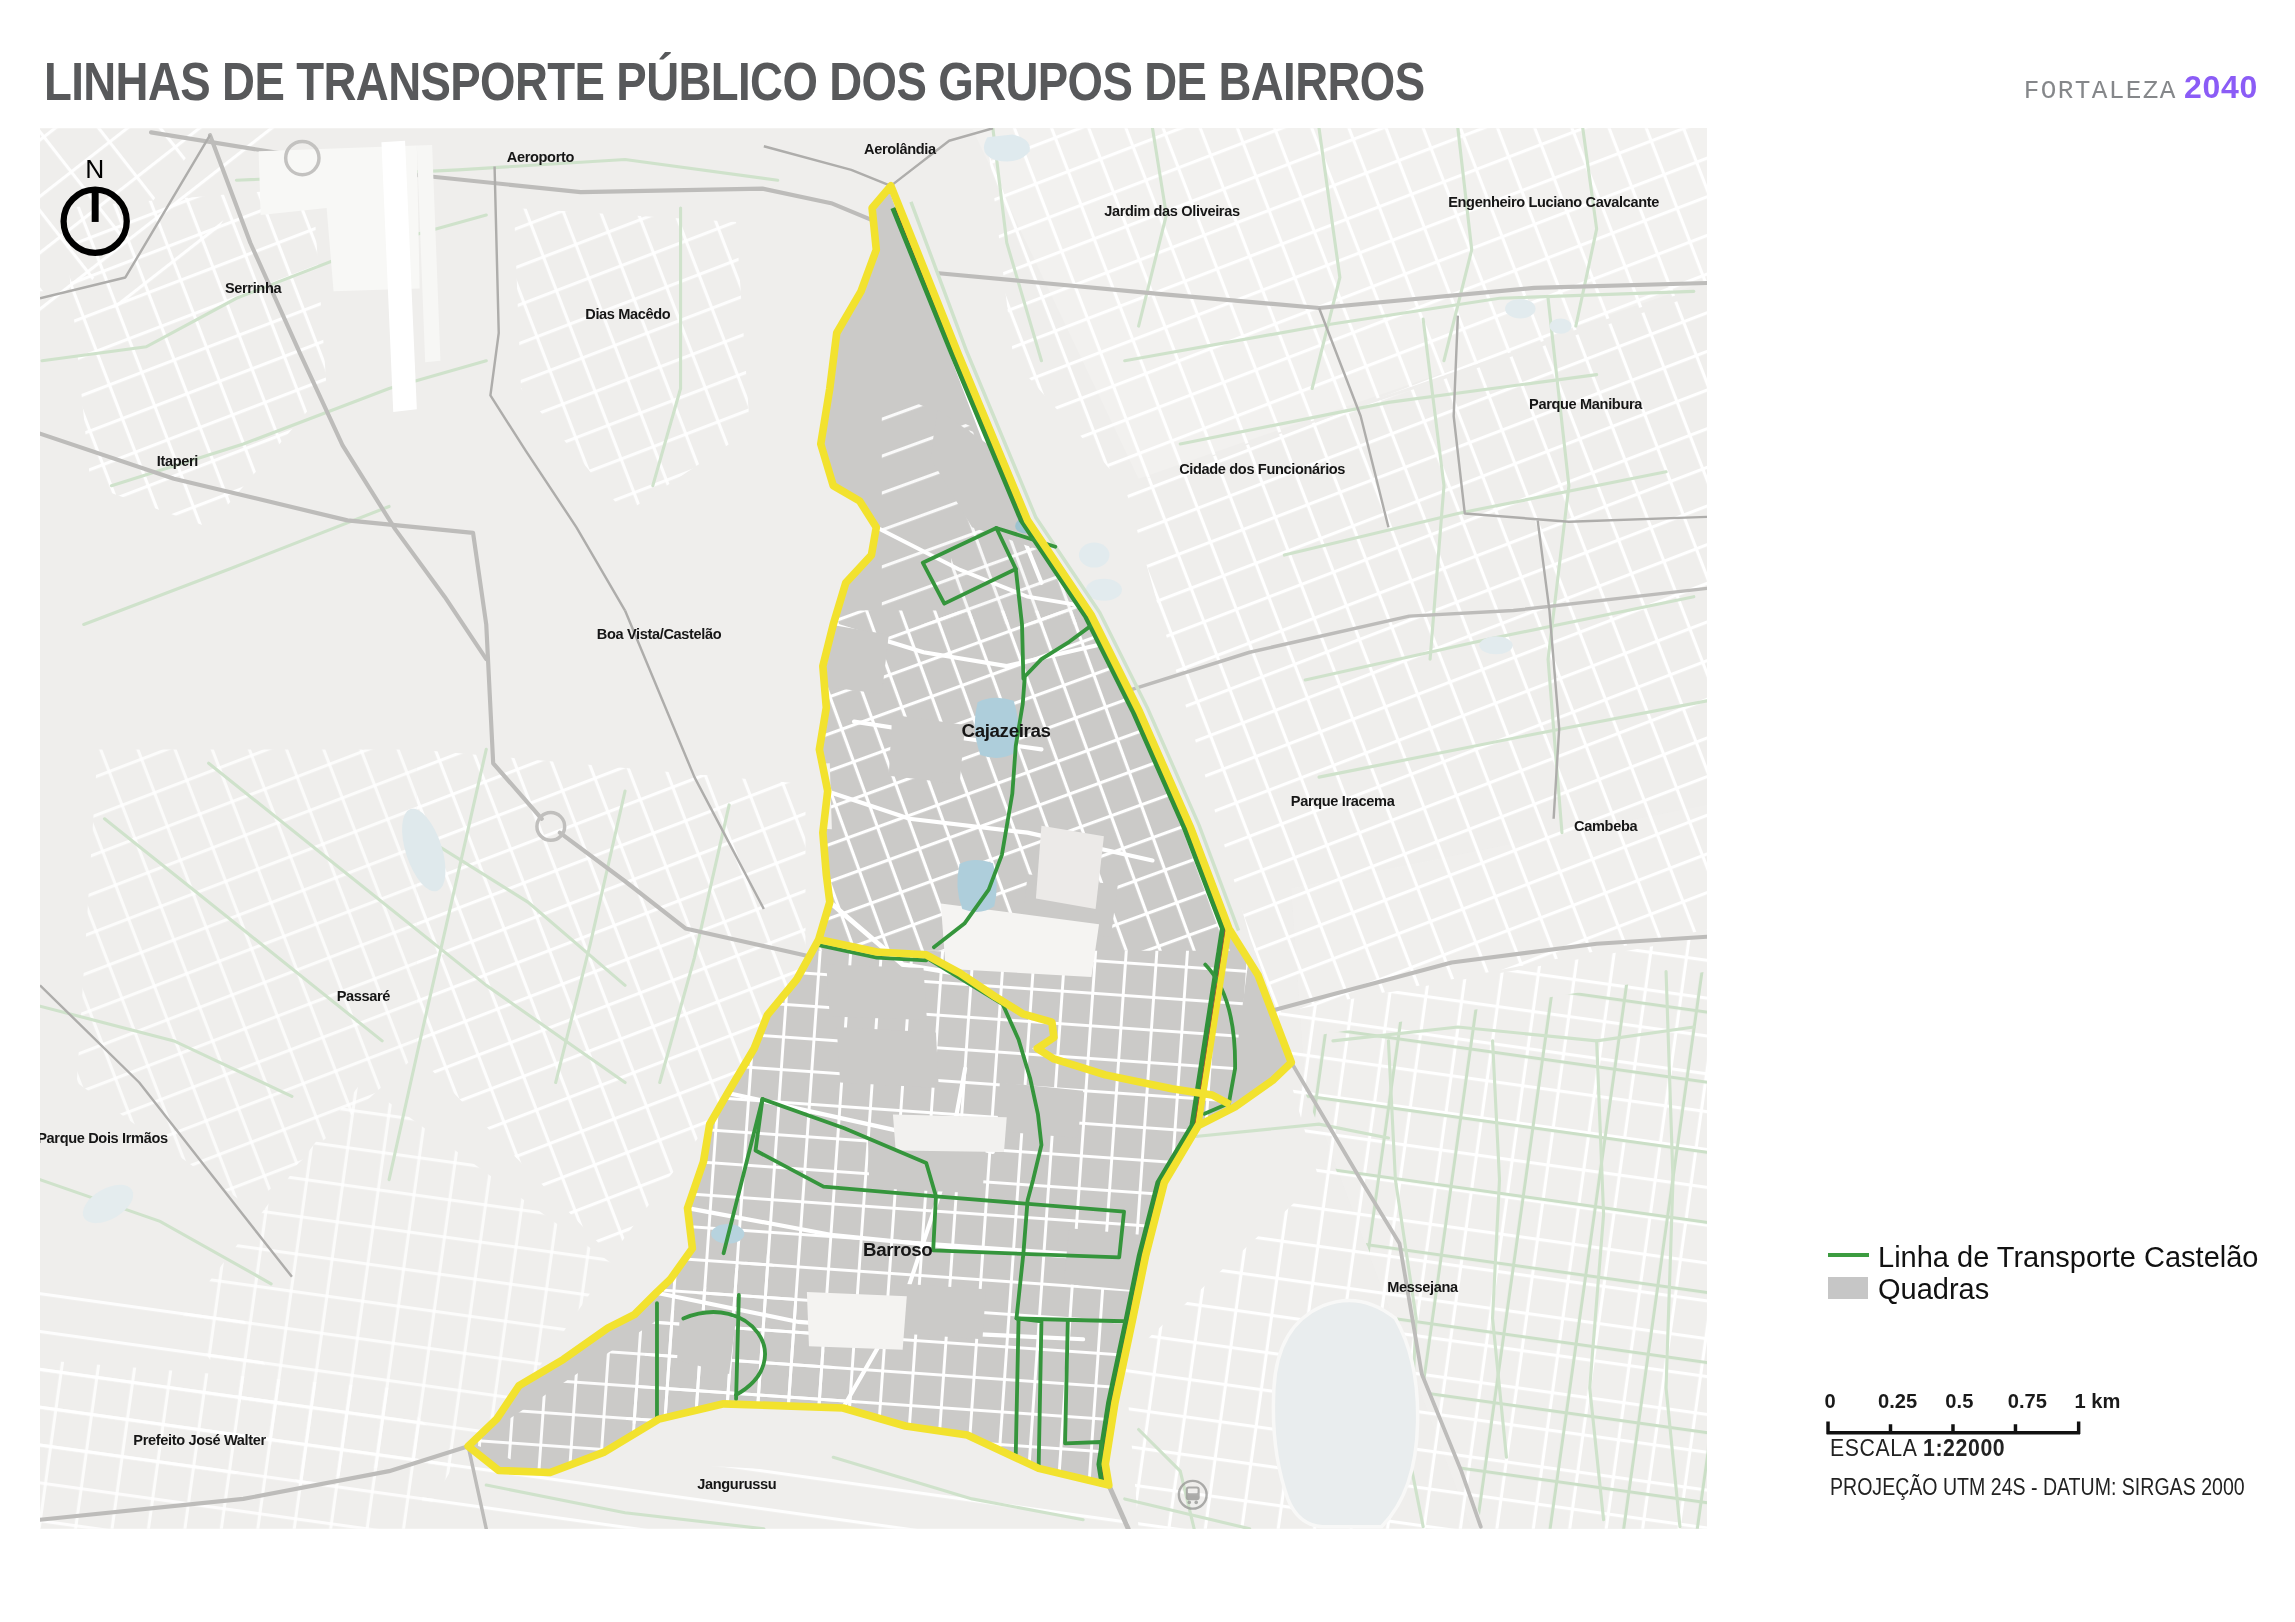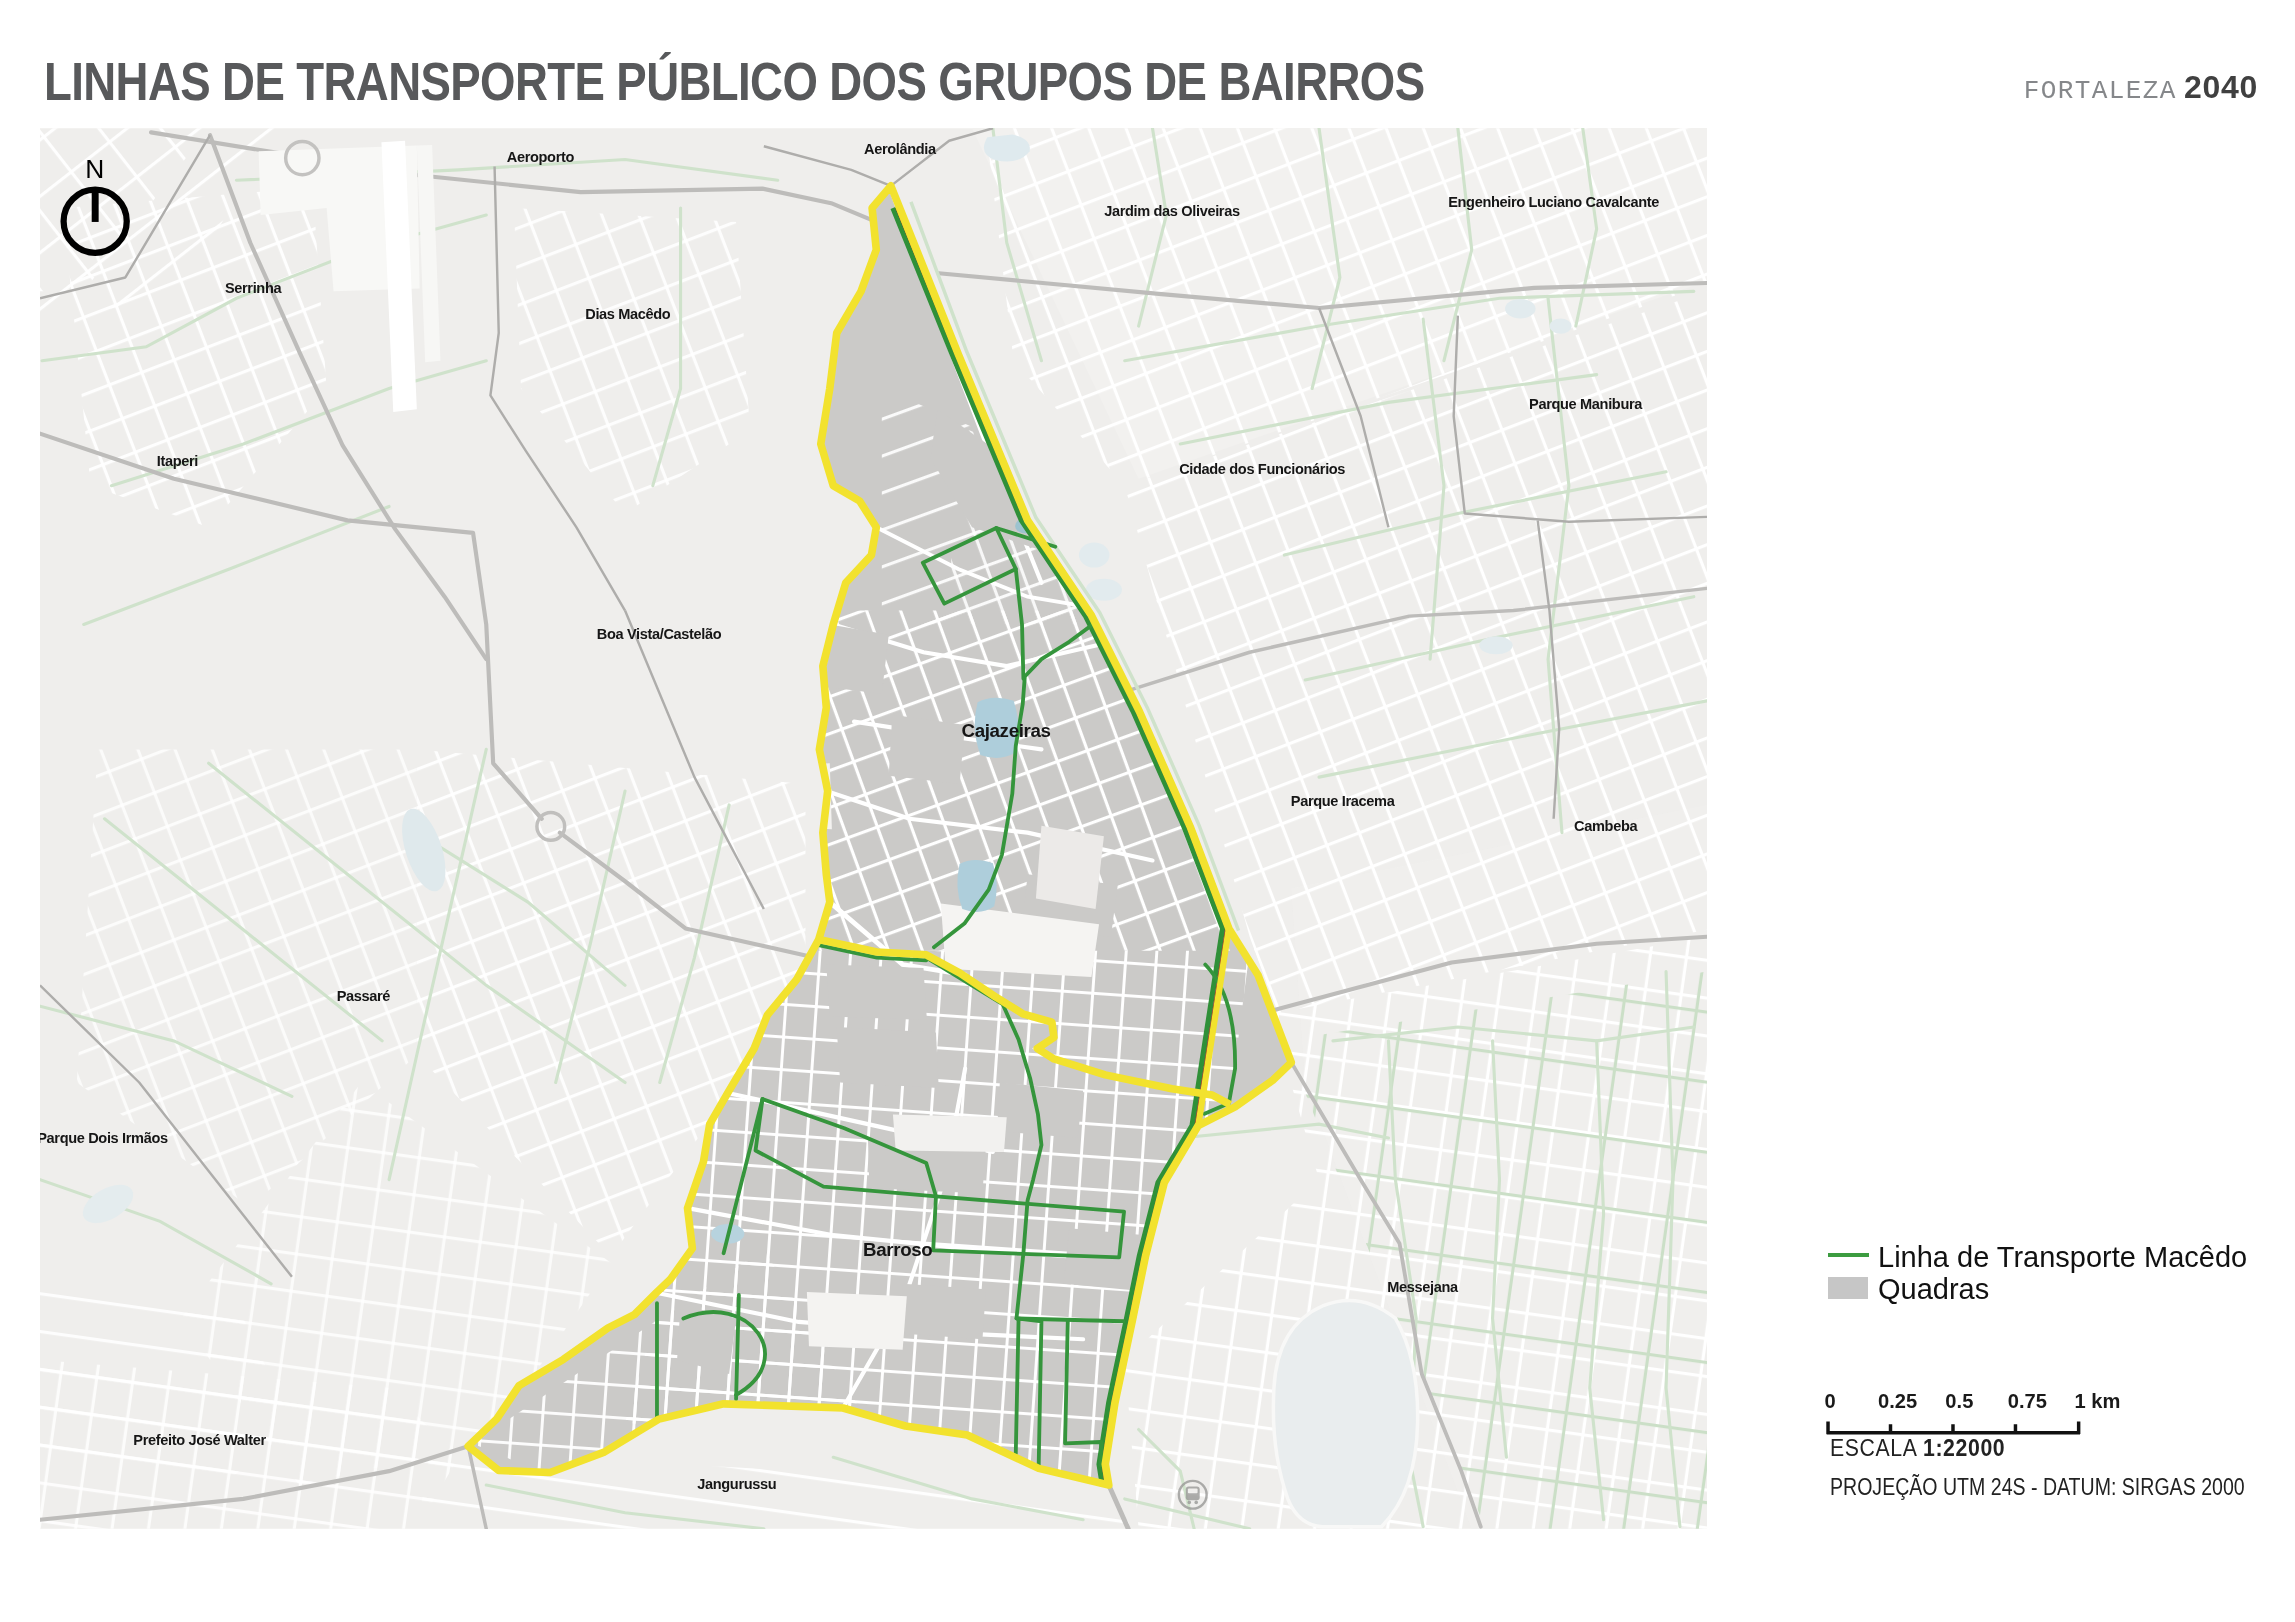--- a/index.html
+++ b/index.html
@@ -4,21 +4,21 @@
 <style>
   html,body{margin:0;padding:0;background:#ffffff;width:2295px;height:1623px;overflow:hidden;}
   *{font-family:"Liberation Sans",sans-serif;}
   .abs{position:absolute;}
 </style>
 </head>
 <body>
 
 <div class="abs" style="left:44px;top:51px;font-size:53px;font-weight:bold;color:#58595b;letter-spacing:-0.7px;transform:scaleX(0.86);transform-origin:left;white-space:nowrap;">LINHAS DE TRANSPORTE PÚBLICO DOS GRUPOS DE BAIRROS</div>
 
-<div class="abs" style="right:37px;top:69px;font-size:26px;color:#85878a;white-space:nowrap;"><span style="letter-spacing:1.4px;font-family:Liberation Mono, monospace;">FORTALEZA</span>&nbsp;<span style="font-weight:bold;color:#404040;font-size:32px;letter-spacing:0.7px;">2040</span></div>
+<div class="abs" style="right:37px;top:69px;font-size:26px;color:#85878a;white-space:nowrap;"><span style="letter-spacing:1.4px;font-family:Liberation Mono, monospace;">FORTALEZA</span>&nbsp;<span style="font-weight:bold;color:#8b5cf6;font-size:32px;letter-spacing:0.7px;">2040</span></div>
 
 <svg class="abs" style="left:40px;top:128px;" width="1667" height="1401" viewBox="57 185 2402 2018">
 <defs>
 <pattern id="gw1" width="52" height="52" patternUnits="userSpaceOnUse" patternTransform="rotate(-21)">
         <rect y="0" width="52" height="4.5" fill="#ffffff"></rect>
       </pattern>
 <pattern id="gw2" width="50" height="50" patternUnits="userSpaceOnUse" patternTransform="rotate(69)">
         <rect y="0" width="50" height="4.5" fill="#ffffff"></rect>
       </pattern>
 <pattern id="gw3" width="54" height="54" patternUnits="userSpaceOnUse" patternTransform="rotate(8)">
@@ -368,21 +368,21 @@
 
 <text x="287" y="2082" font-size="21" font-weight="bold" fill="#161616" text-anchor="middle" letter-spacing="-0.5" font-family="Liberation Sans">Prefeito José Walter</text>
 
 <text x="1061" y="2146" font-size="21" font-weight="bold" fill="#161616" text-anchor="middle" letter-spacing="-0.5" font-family="Liberation Sans">Jangurussu</text>
 </svg>
 
 <div class="abs" style="left:1828px;top:1242px;">
 
   <div style="position:absolute;left:0px;top:11px;width:41px;height:4.2px;background:#3c9c40;"></div>
 
-  <div style="position:absolute;left:50px;top:-1.4px;font-size:29px;color:#111;white-space:nowrap;">Linha de Transporte Macêdo</div>
+  <div style="position:absolute;left:50px;top:-1.4px;font-size:29px;color:#111;white-space:nowrap;">Linha de Transporte Castelão</div>
 
   <div style="position:absolute;left:0px;top:35px;width:40px;height:21.5px;background:#c6c6c6;"></div>
 
   <div style="position:absolute;left:50px;top:30.5px;font-size:29px;color:#111;white-space:nowrap;">Quadras</div>
 </div>
 
 <svg class="abs" style="left:1819px;top:1388px;" width="361" height="56" viewBox="0 0 520 80">
   <g fill="#1a1a1a" font-size="29" font-weight="bold" font-family="Liberation Sans">
     <text x="8" y="28">0</text>
     <text x="85" y="28">0.25</text>

